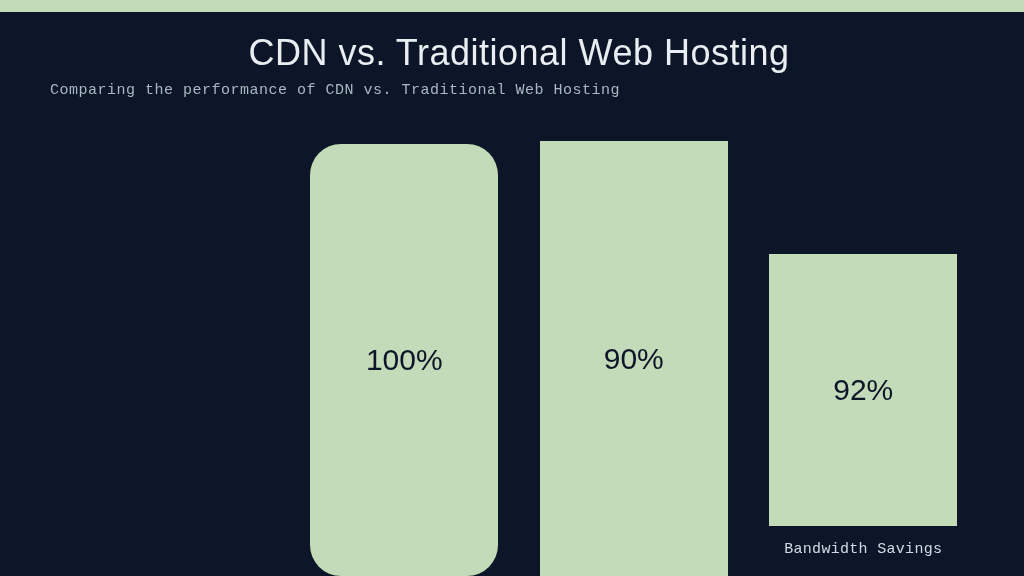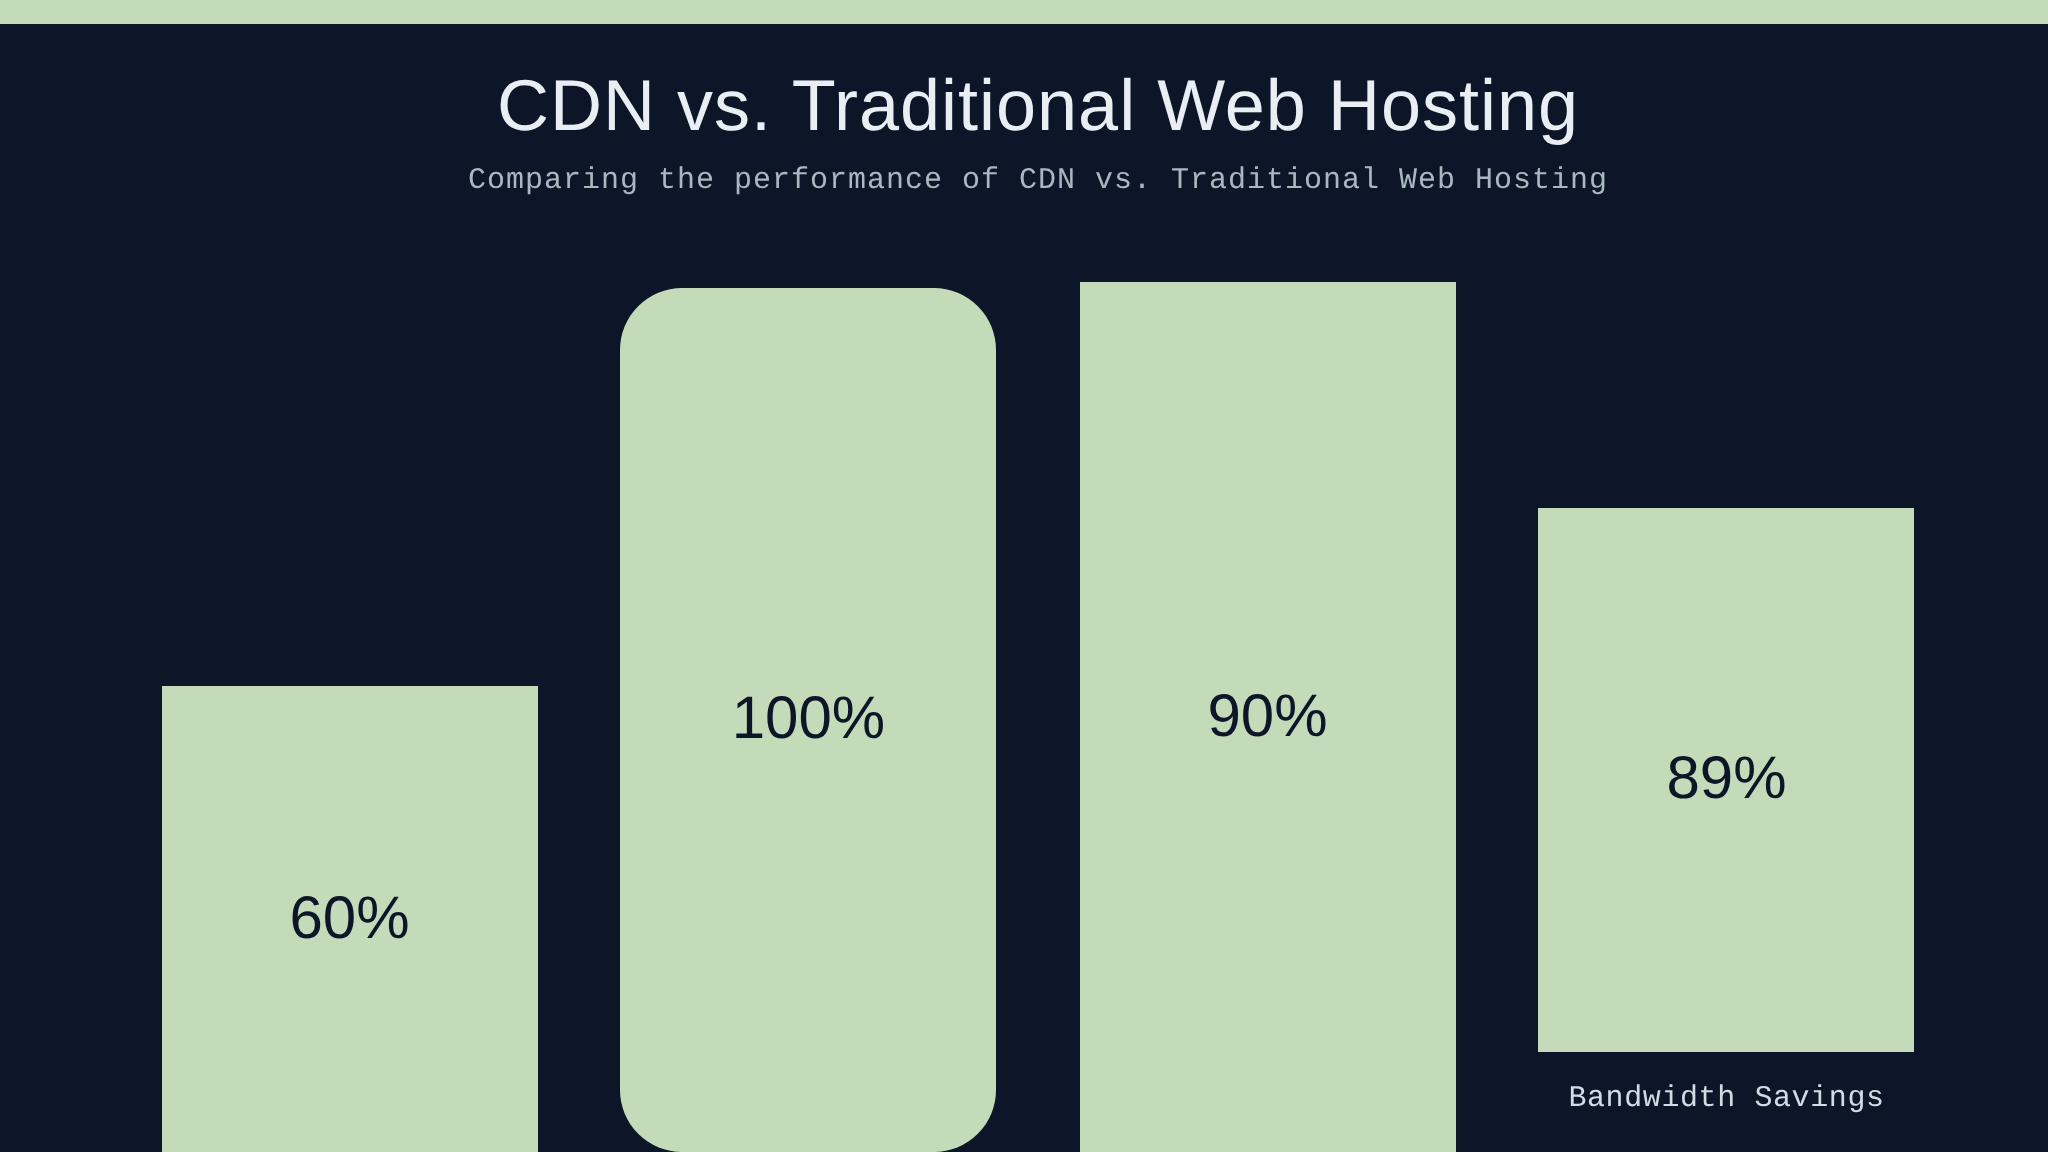--- a/index.html
+++ b/index.html
@@ -29,21 +29,21 @@
       color: #e8eef2;
       font-size: 36px;
       font-weight: 400;
       text-align: center;
       font-family: -apple-system, Arial, sans-serif;
       letter-spacing: 0.5px;
     }
     .subtitle {
       color: #a8b8c0;
       font-size: 15px;
-      text-align: center;
+      text-align: left;
       margin-top: 8px;
       font-family: 'Courier New', monospace;
       letter-spacing: 0.5px;
     }
     .chart-area {
       flex: 1;
       display: flex;
       align-items: flex-end;
       justify-content: space-around;
       padding: 0 10px;
@@ -78,34 +78,31 @@
   </style>
 </head>
 <body>
 
 <div class="top-bar"></div>
 <div class="container">
   <h1 class="title">CDN vs. Traditional Web Hosting</h1>
   <p class="subtitle">Comparing the performance of CDN vs. Traditional Web Hosting</p>
   <div class="chart-area">
     <div class="bar-wrapper">
-      <div class="bar" style="height: 232.8px;">
-        <span>60%</span>
-      </div>
     </div>
     <div class="bar-wrapper">
       <div class="bar" style="height: 432px; border-radius: 31px;">
         <span>100%</span>
       </div>
     </div>
     <div class="bar-wrapper">
       <div class="bar" style="height: 435px;">
         <span>90%</span>
       </div>
     </div>
     <div class="bar-wrapper">
       <div class="bar" style="height: 271.6px;">
-        <span>89%</span>
+        <span>92%</span>
       </div>
       <div class="bar-label">Bandwidth Savings</div>
     </div>
   </div>
 </div>
 
 </body></html>

